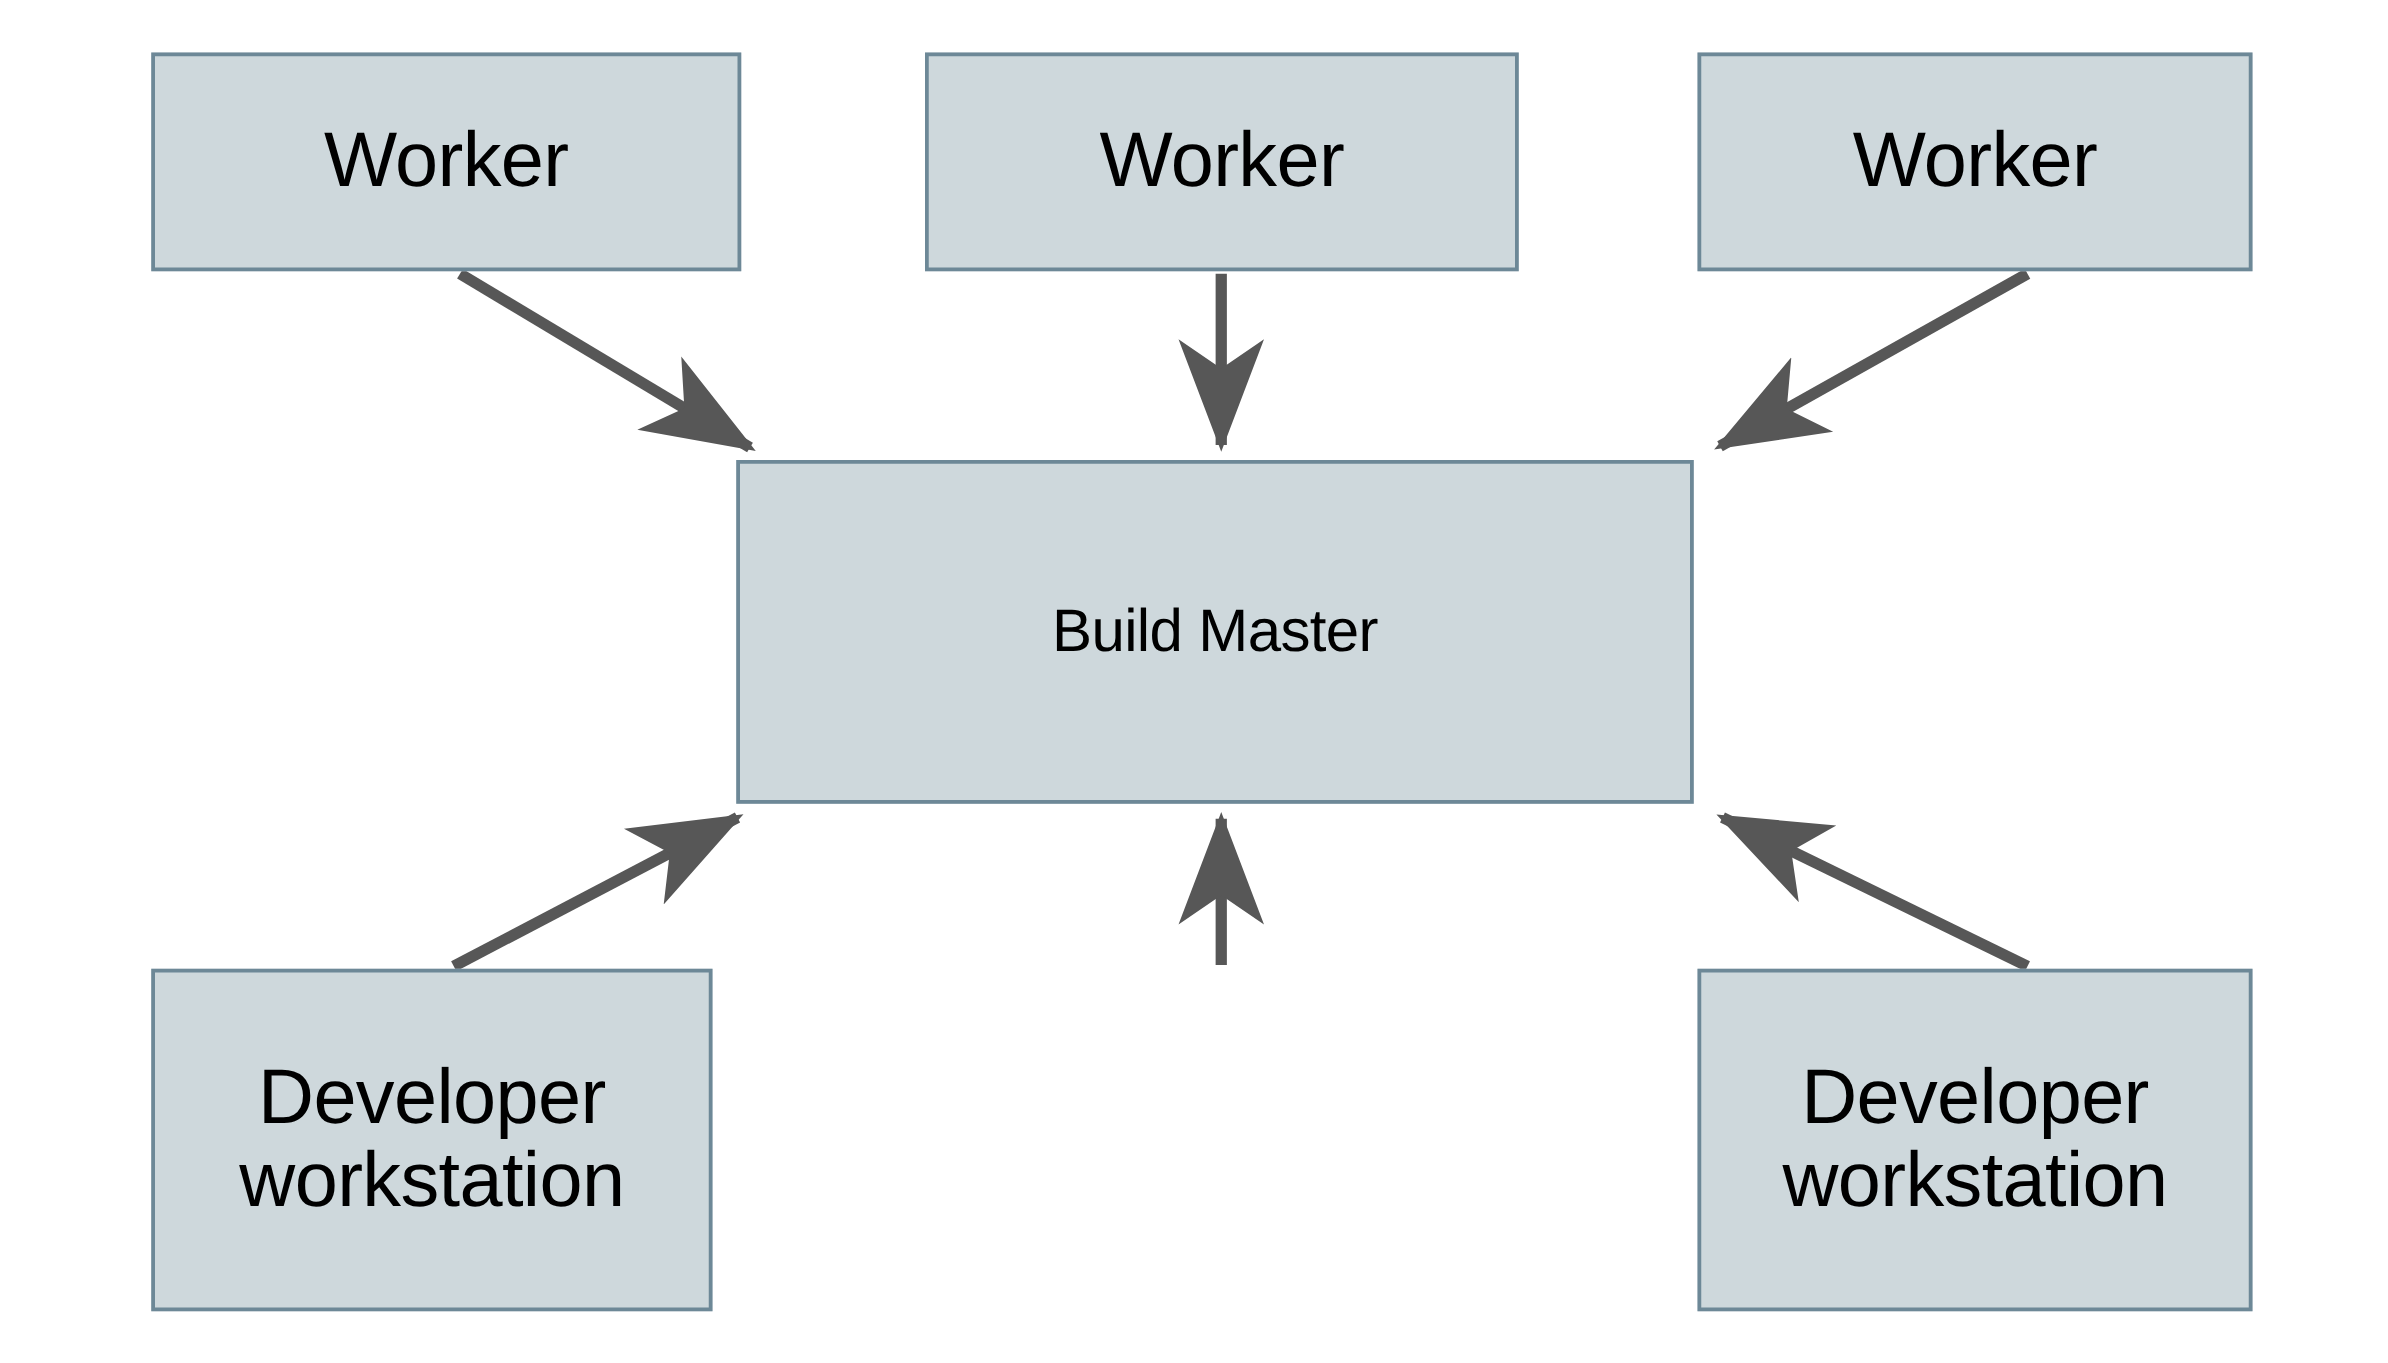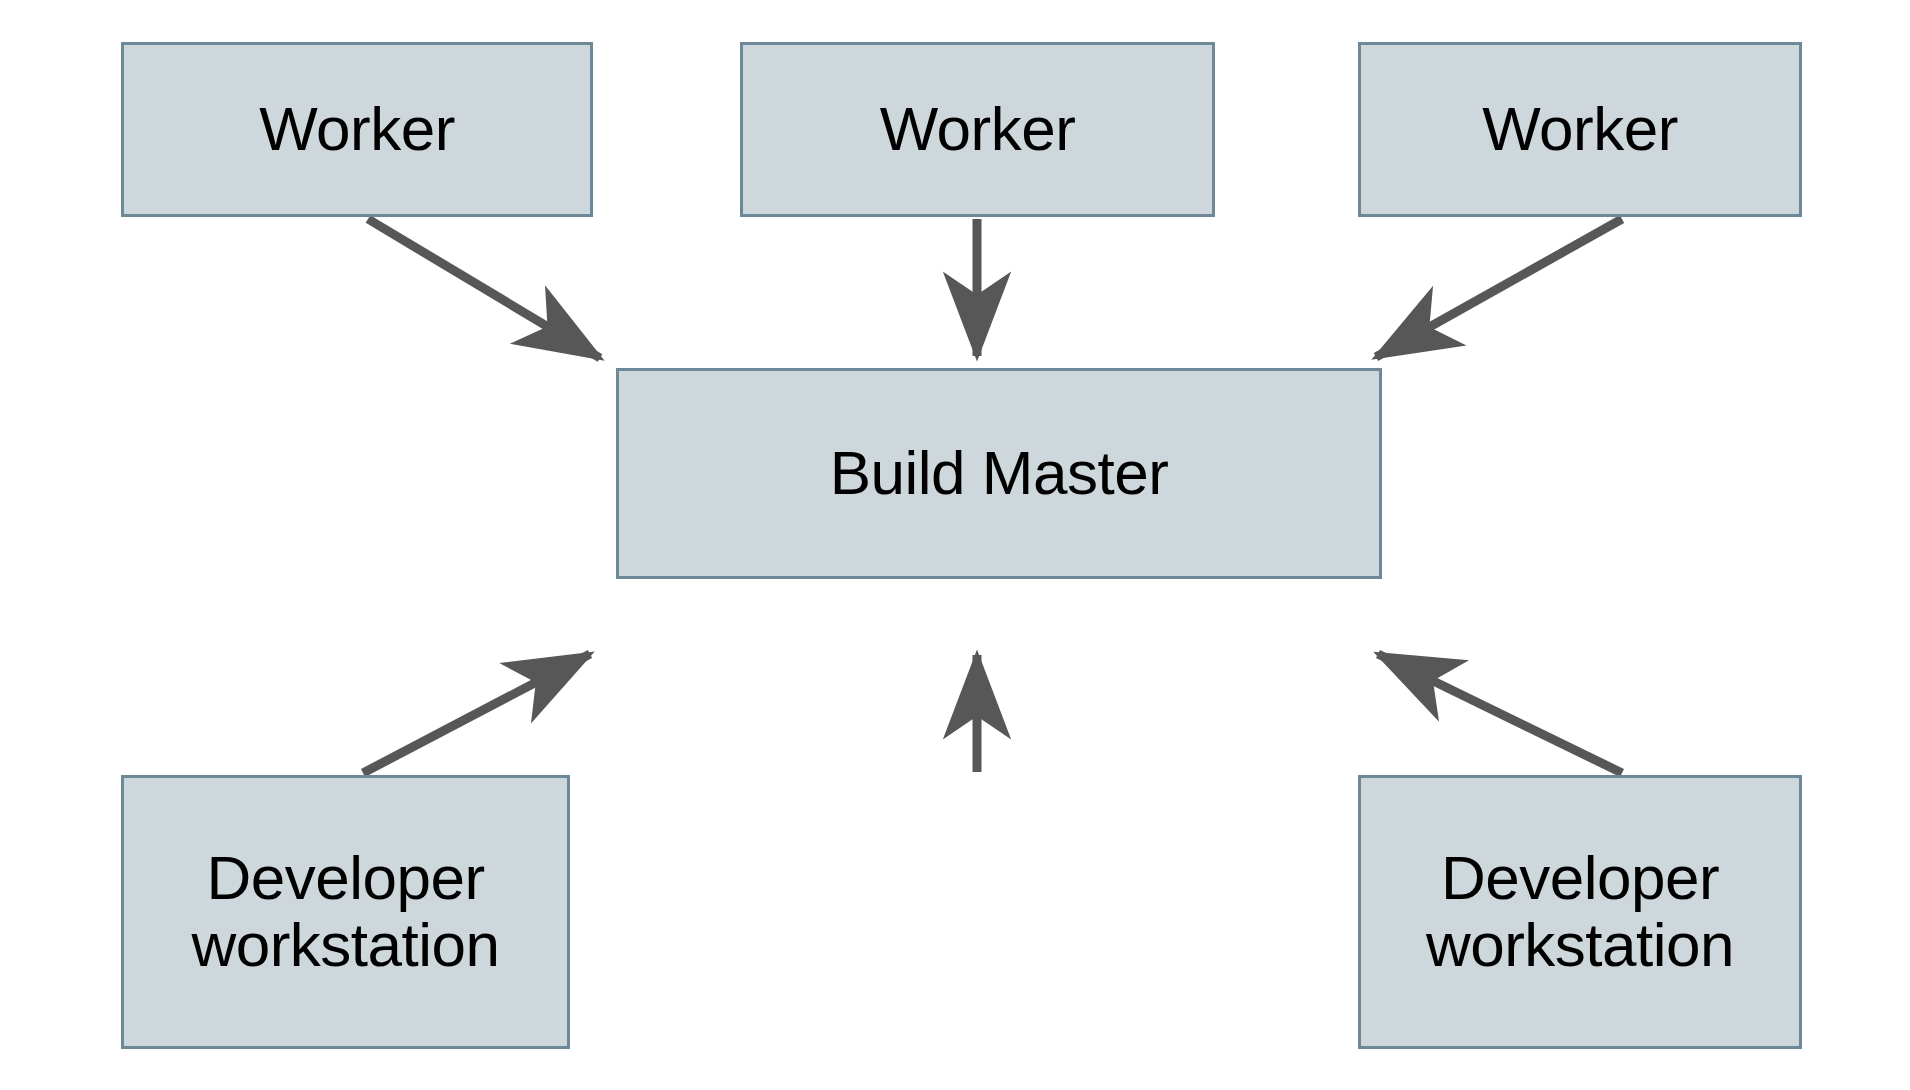--- a/index.html
+++ b/index.html
@@ -42,21 +42,21 @@
   }
   .node-label {
     display: block;
     white-space: pre-line;
     padding: 0 6px;
   }
   
   #node-worker-1 { left: 121px; top: 42px;  width: 472px; height: 175px; font-size: 62px; }
   #node-worker-2 { left: 740px; top: 42px;  width: 475px; height: 175px; font-size: 62px; }
   #node-worker-3 { left: 1358px; top: 42px; width: 444px; height: 175px; font-size: 62px; }
-  #node-build-master { left: 616px; top: 368px; width: 766px; height: 211px; font-size: 62px; }
+  #node-build-master { left: 589px; top: 368px; width: 766px; height: 275px; font-size: 48px; }
   #node-dev-left  { left: 121px;  top: 775px; width: 449px; height: 274px; font-size: 62px; }
   #node-ci-server { left: 737px;  top: 774px; width: 451px; height: 273px; font-size: 62px; }
   #node-dev-right { left: 1358px; top: 775px; width: 444px; height: 274px; font-size: 62px; }
 </style>
 </head>
 <body>
 
 <div id="canvas">
 
   <svg id="edges" viewBox="0 0 1910 1090" width="1910" height="1090">

